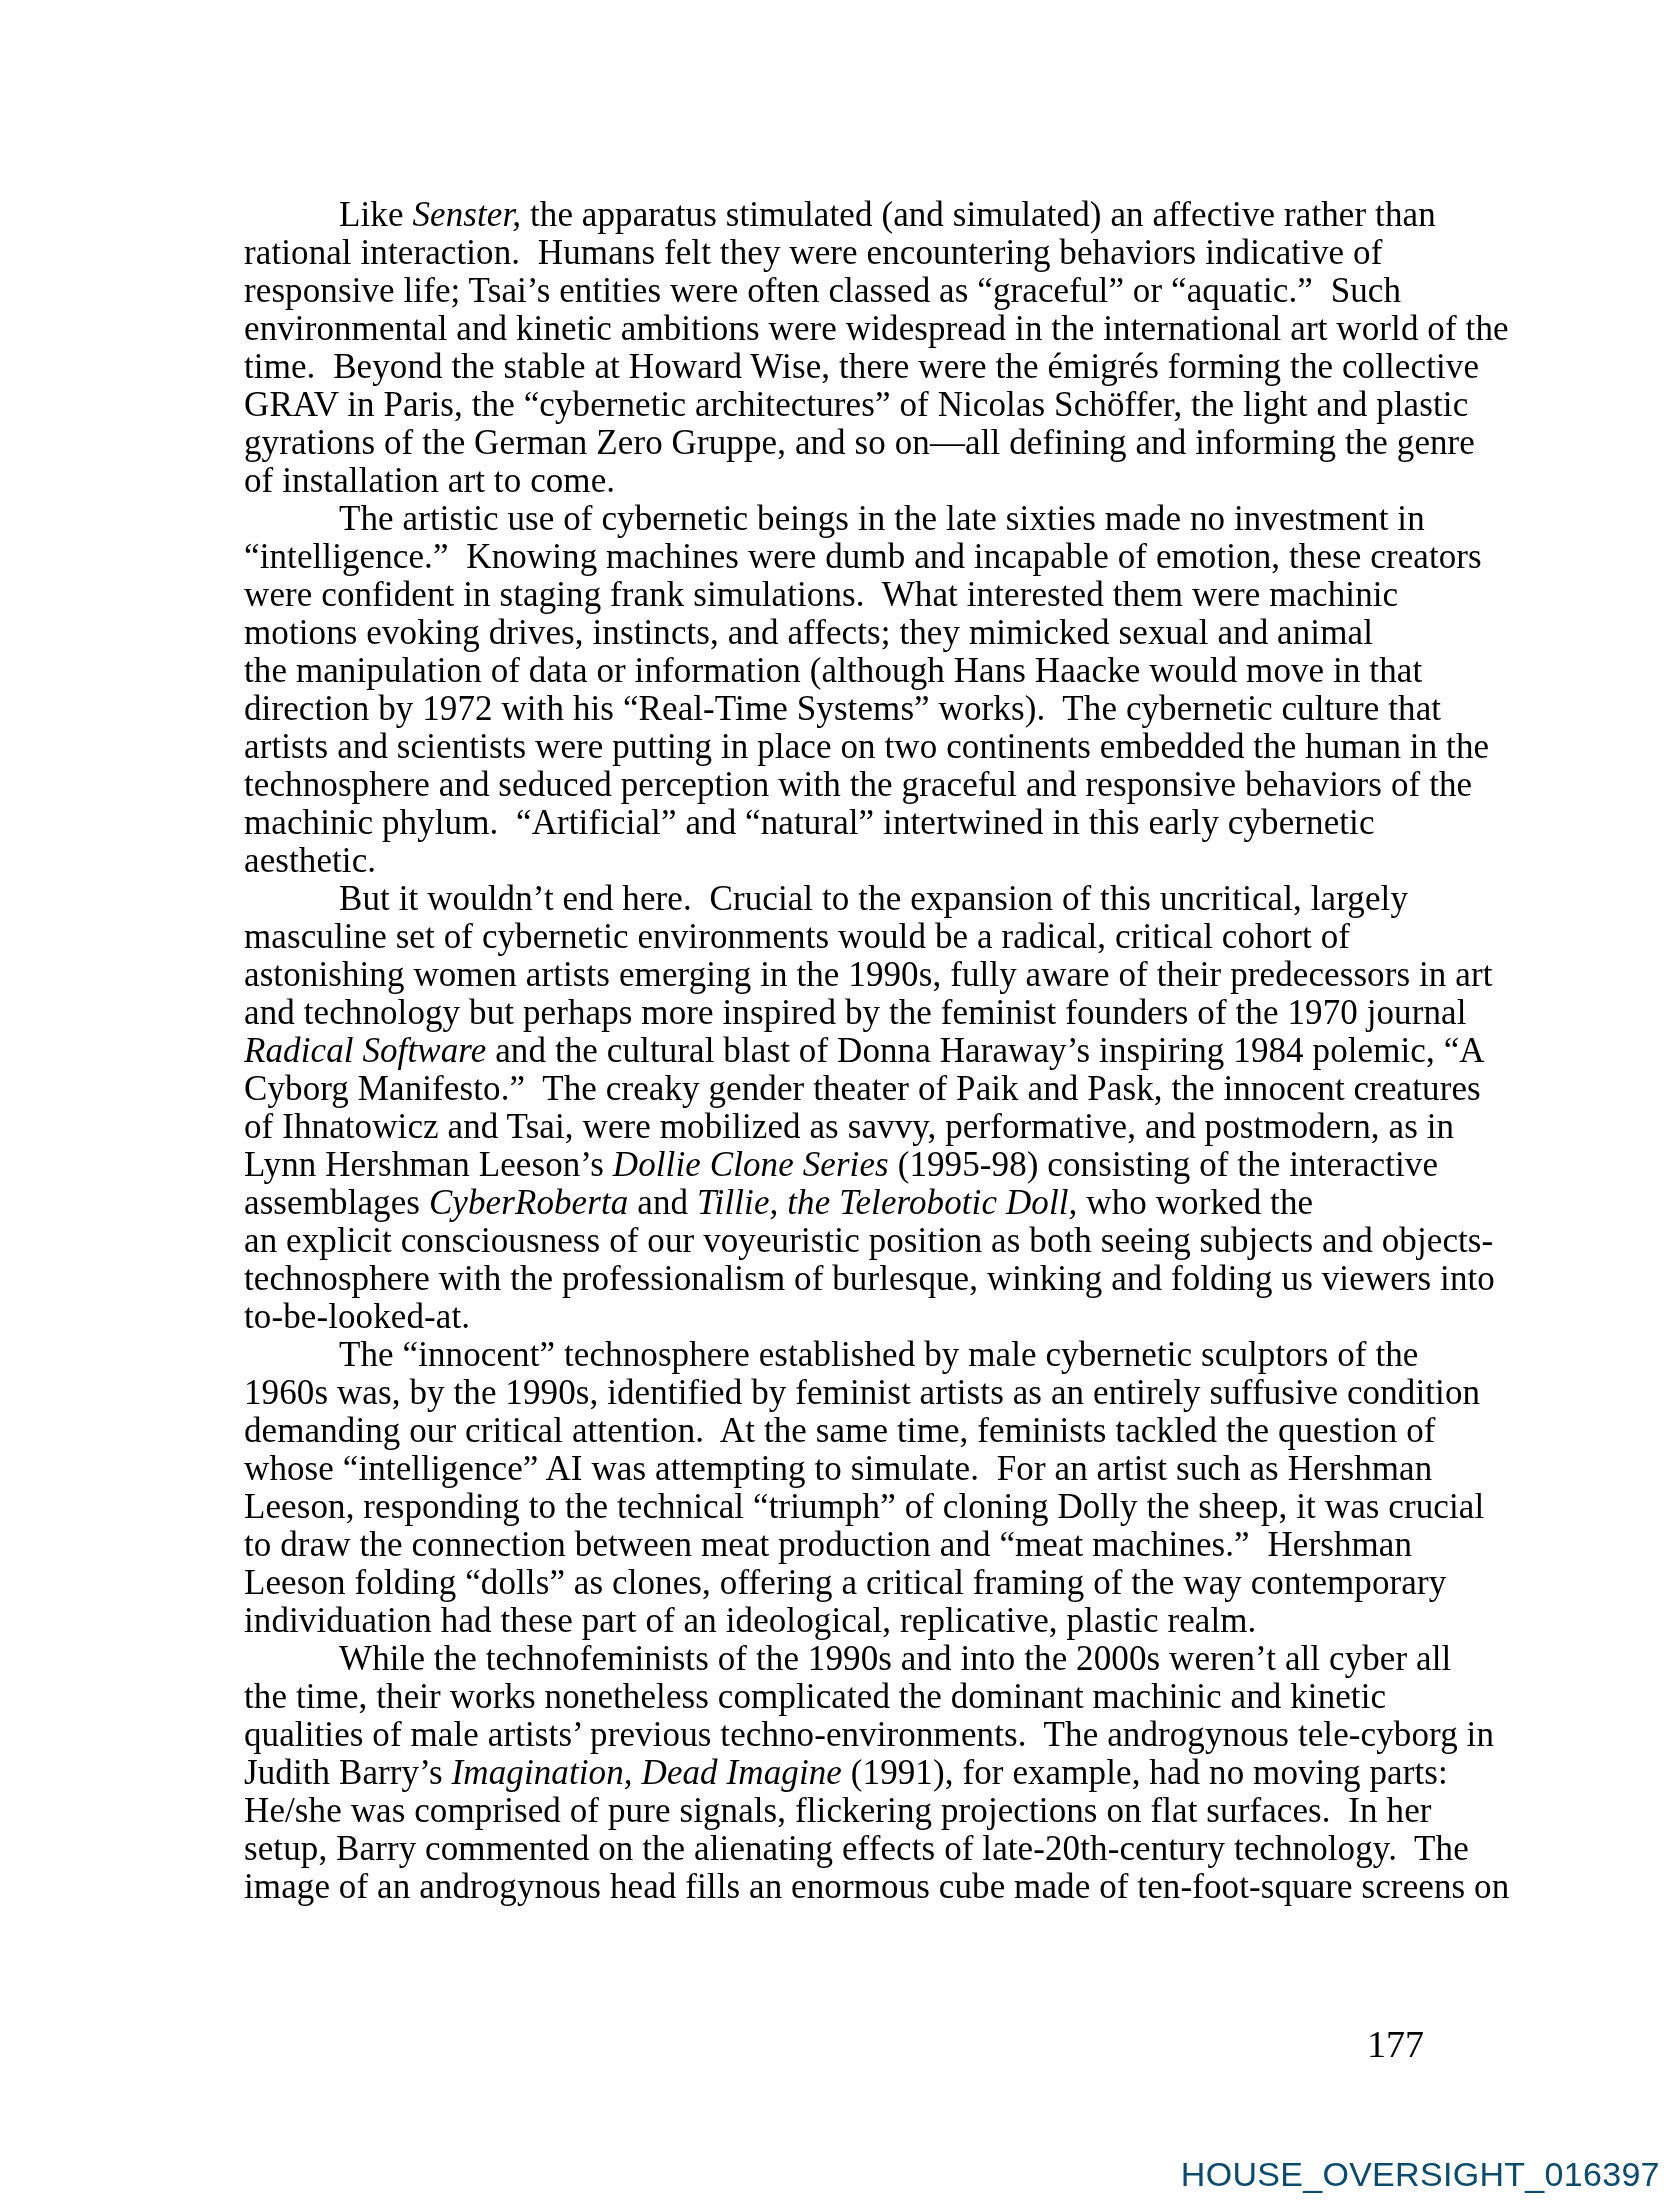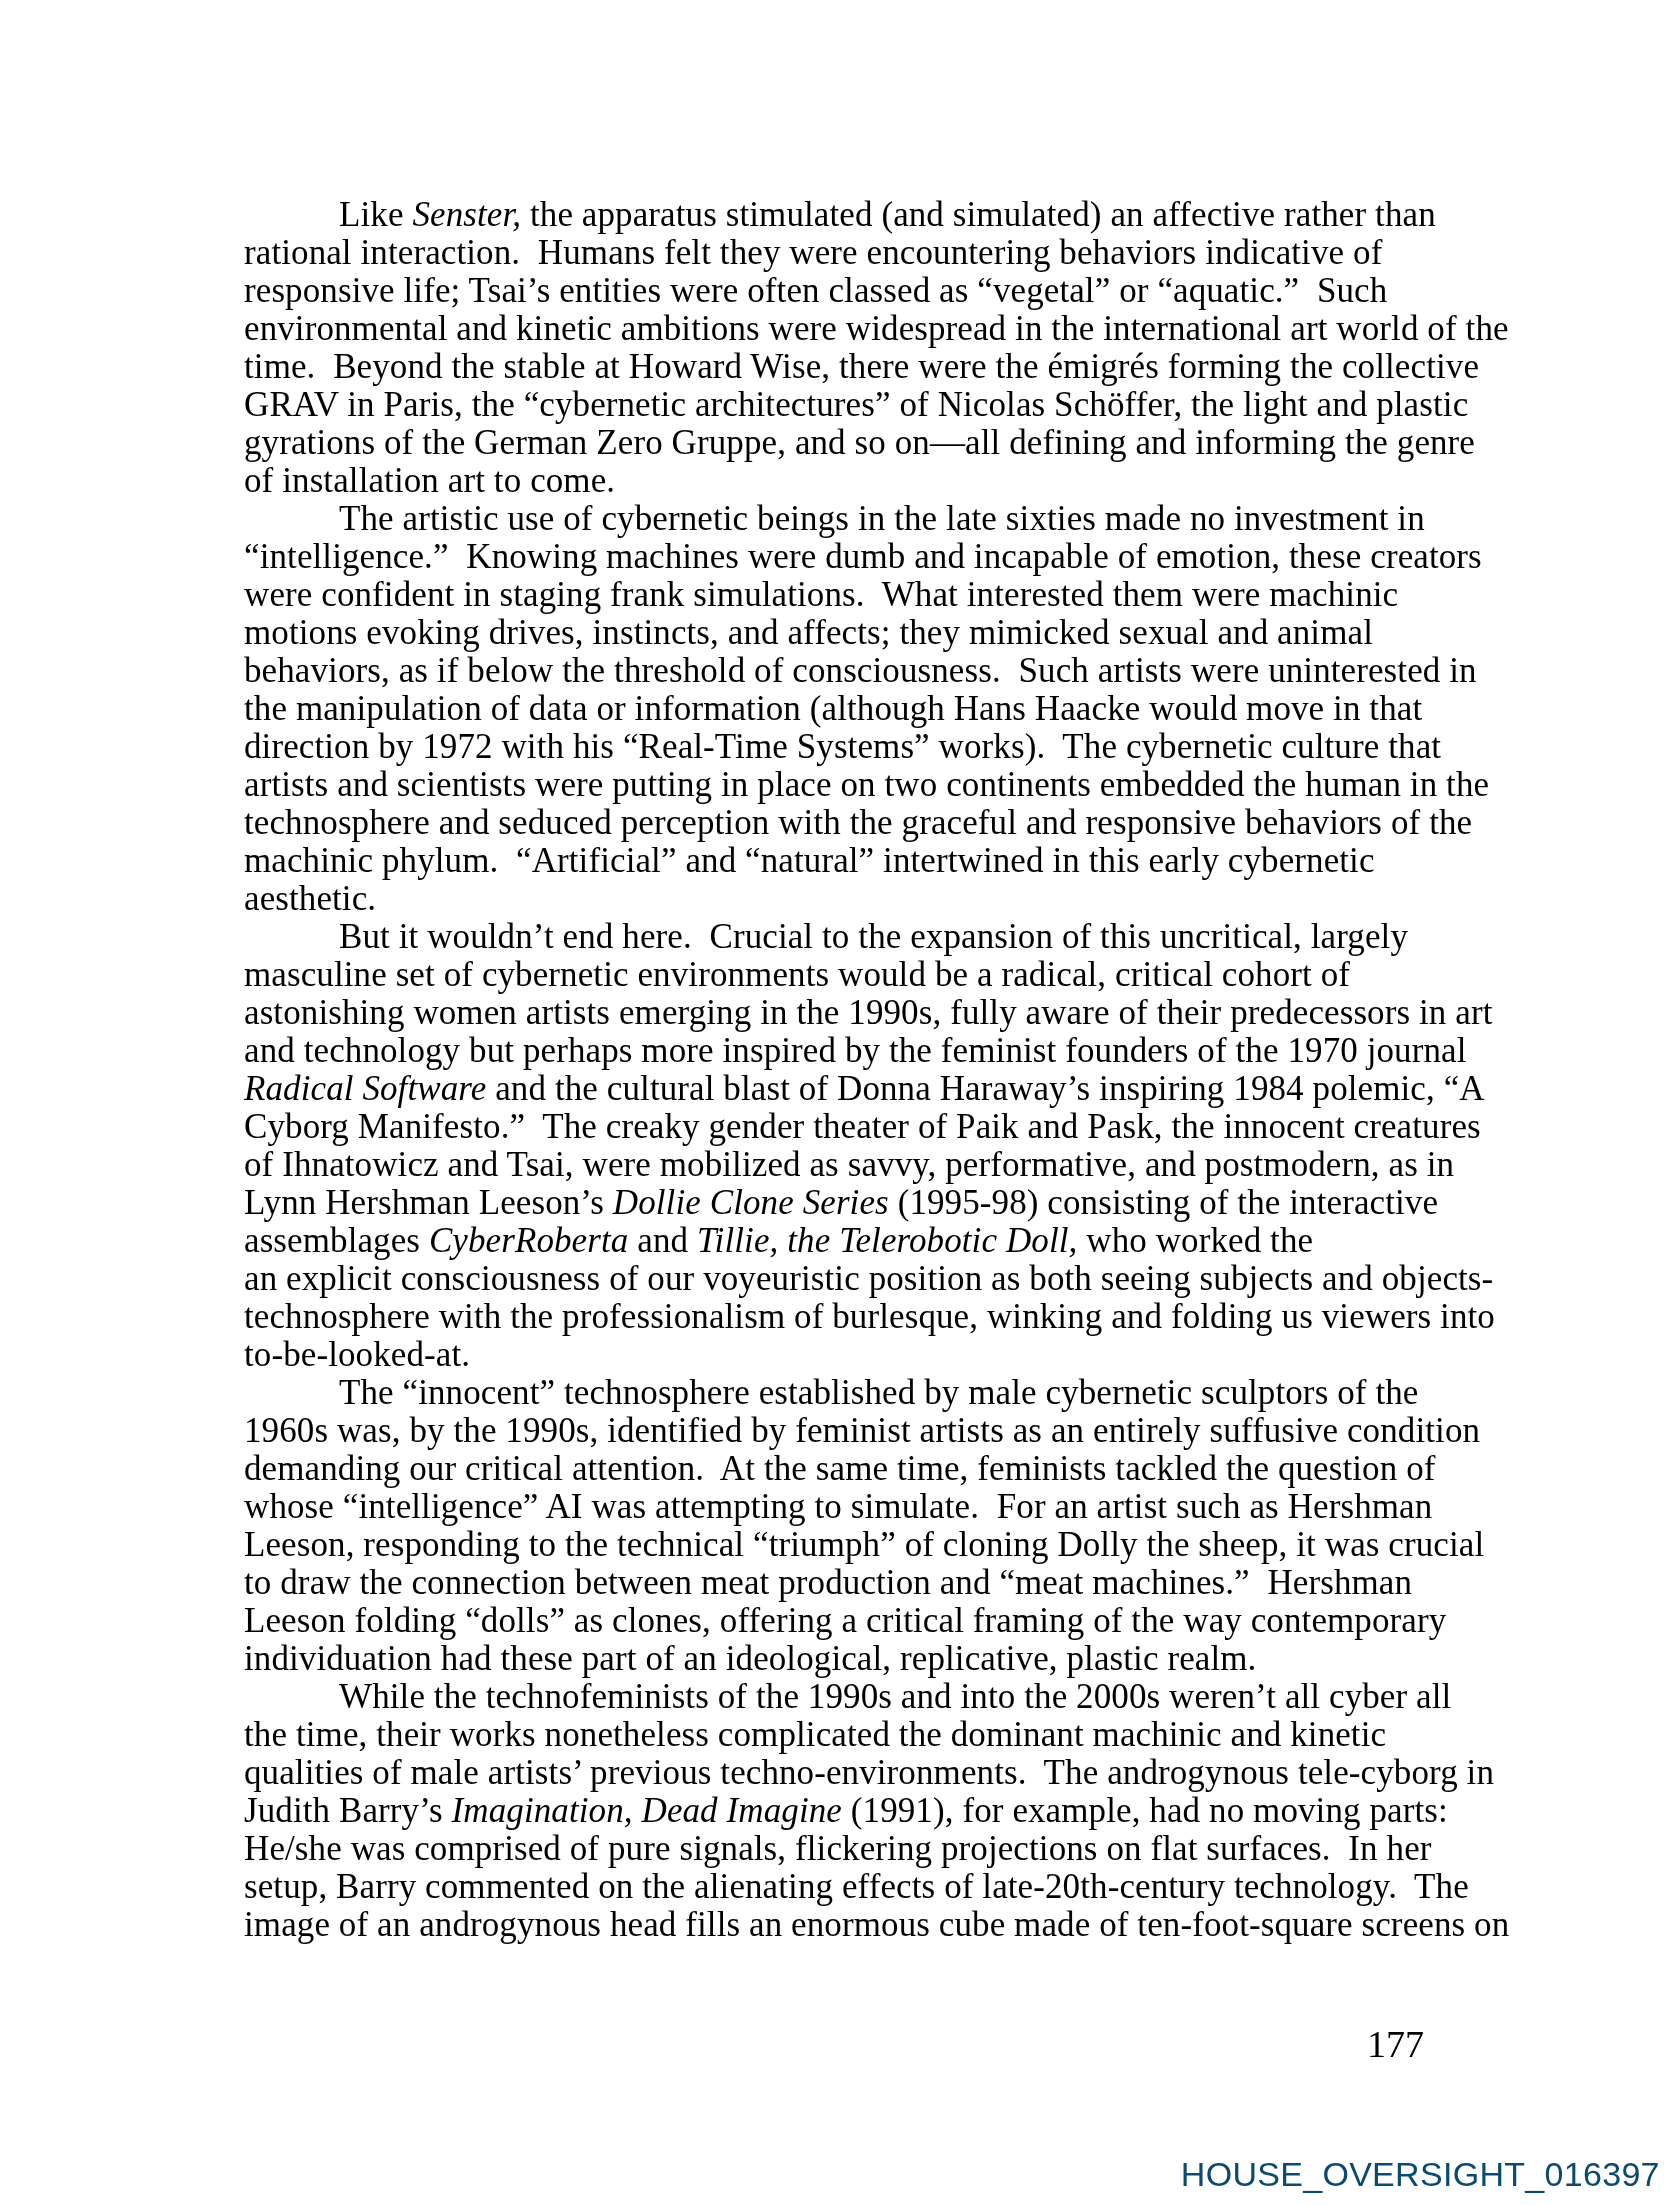--- a/index.html
+++ b/index.html
@@ -46,33 +46,32 @@
   }
 </style>
 </head>
 <body>
 
 <div class="page">
   <div class="text-block">
       <div class="para">
         <div class="line first"><span>Like </span><span class="it">Senster,</span><span> the apparatus stimulated (and simulated) an affective rather than</span></div>
         <div class="line"><span>rational interaction.  Humans felt they were encountering behaviors indicative of</span></div>
-        <div class="line"><span>responsive life; Tsai’s entities were often classed as “vegetal” or “aquatic.”  Such</span></div>
+        <div class="line"><span>responsive life; Tsai’s entities were often classed as “graceful” or “aquatic.”  Such</span></div>
         <div class="line"><span>environmental and kinetic ambitions were widespread in the international art world of the</span></div>
         <div class="line"><span>time.  Beyond the stable at Howard Wise, there were the émigrés forming the collective</span></div>
         <div class="line"><span>GRAV in Paris, the “cybernetic architectures” of Nicolas Schöffer, the light and plastic</span></div>
         <div class="line"><span>gyrations of the German Zero Gruppe, and so on—all defining and informing the genre</span></div>
         <div class="line"><span>of installation art to come.</span></div>
       </div>
       <div class="para">
         <div class="line first"><span>The artistic use of cybernetic beings in the late sixties made no investment in</span></div>
         <div class="line"><span>“intelligence.”  Knowing machines were dumb and incapable of emotion, these creators</span></div>
         <div class="line"><span>were confident in staging frank simulations.  What interested them were machinic</span></div>
         <div class="line"><span>motions evoking drives, instincts, and affects; they mimicked sexual and animal</span></div>
-        <div class="line"><span>behaviors, as if below the threshold of consciousness.  Such artists were uninterested in</span></div>
         <div class="line"><span>the manipulation of data or information (although Hans Haacke would move in that</span></div>
         <div class="line"><span>direction by 1972 with his “Real-Time Systems” works).  The cybernetic culture that</span></div>
         <div class="line"><span>artists and scientists were putting in place on two continents embedded the human in the</span></div>
         <div class="line"><span>technosphere and seduced perception with the graceful and responsive behaviors of the</span></div>
         <div class="line"><span>machinic phylum.  “Artificial” and “natural” intertwined in this early cybernetic</span></div>
         <div class="line"><span>aesthetic.</span></div>
       </div>
       <div class="para">
         <div class="line first"><span>But it wouldn’t end here.  Crucial to the expansion of this uncritical, largely</span></div>
         <div class="line"><span>masculine set of cybernetic environments would be a radical, critical cohort of</span></div>

